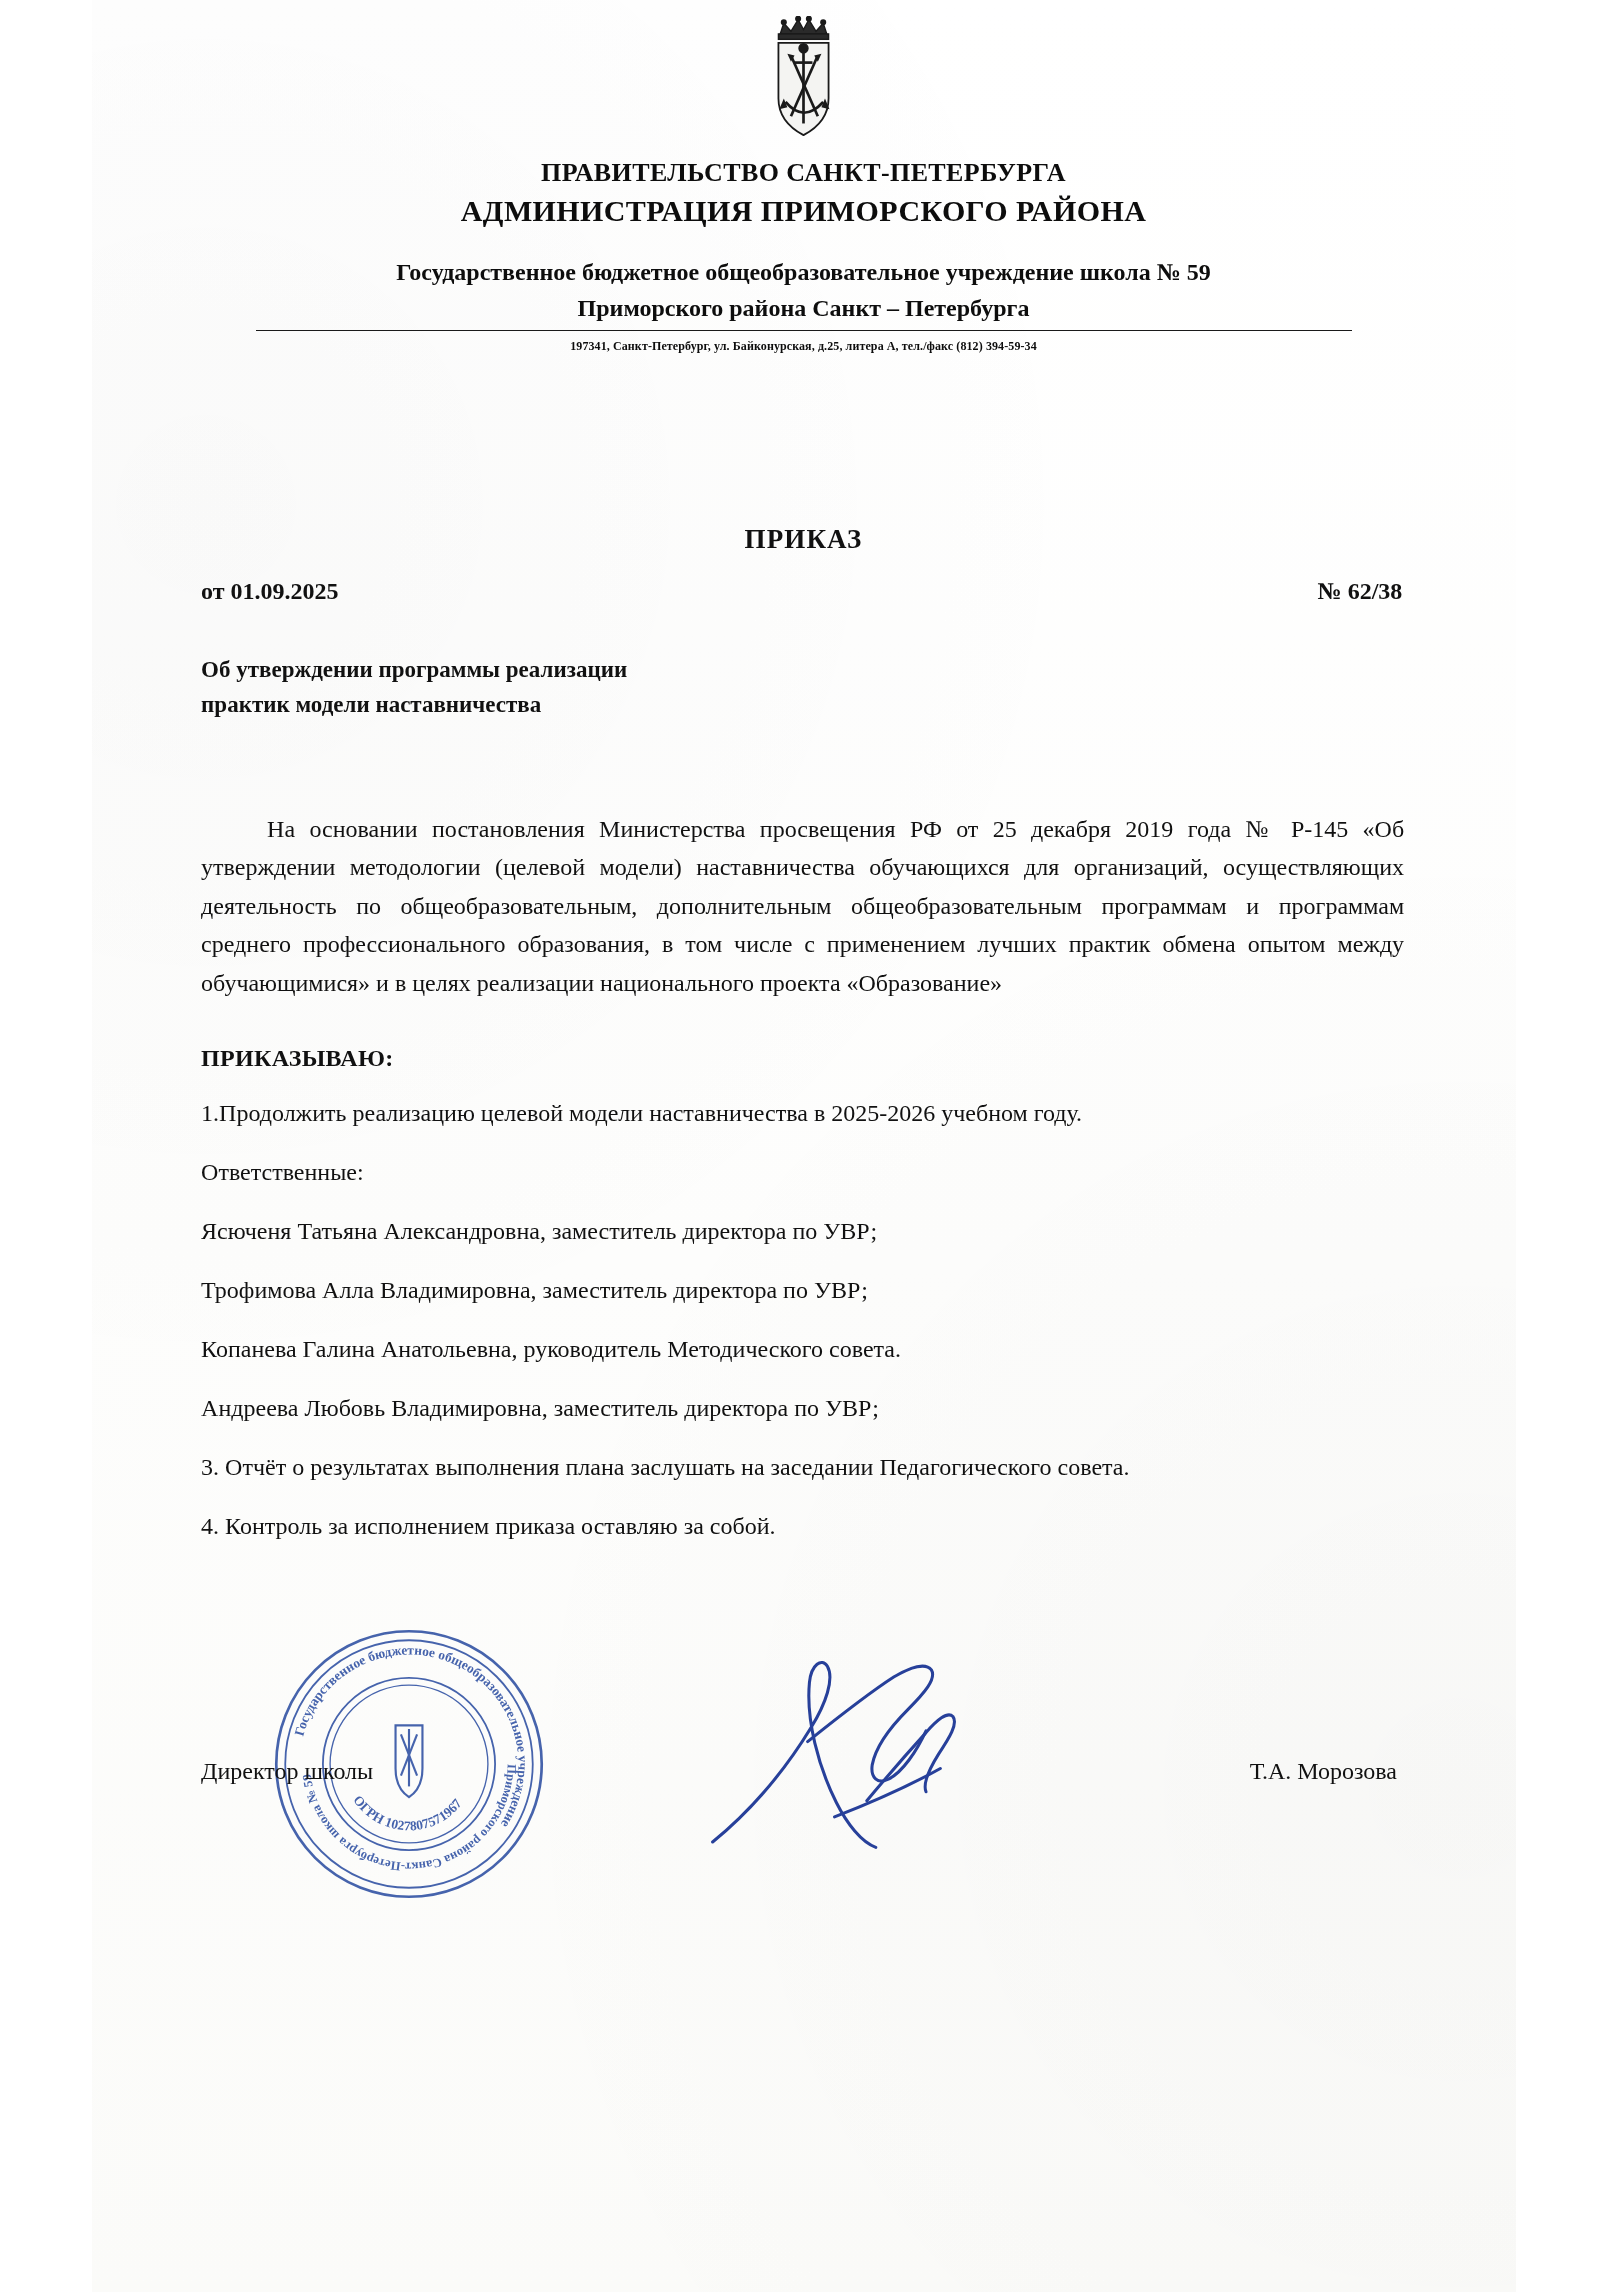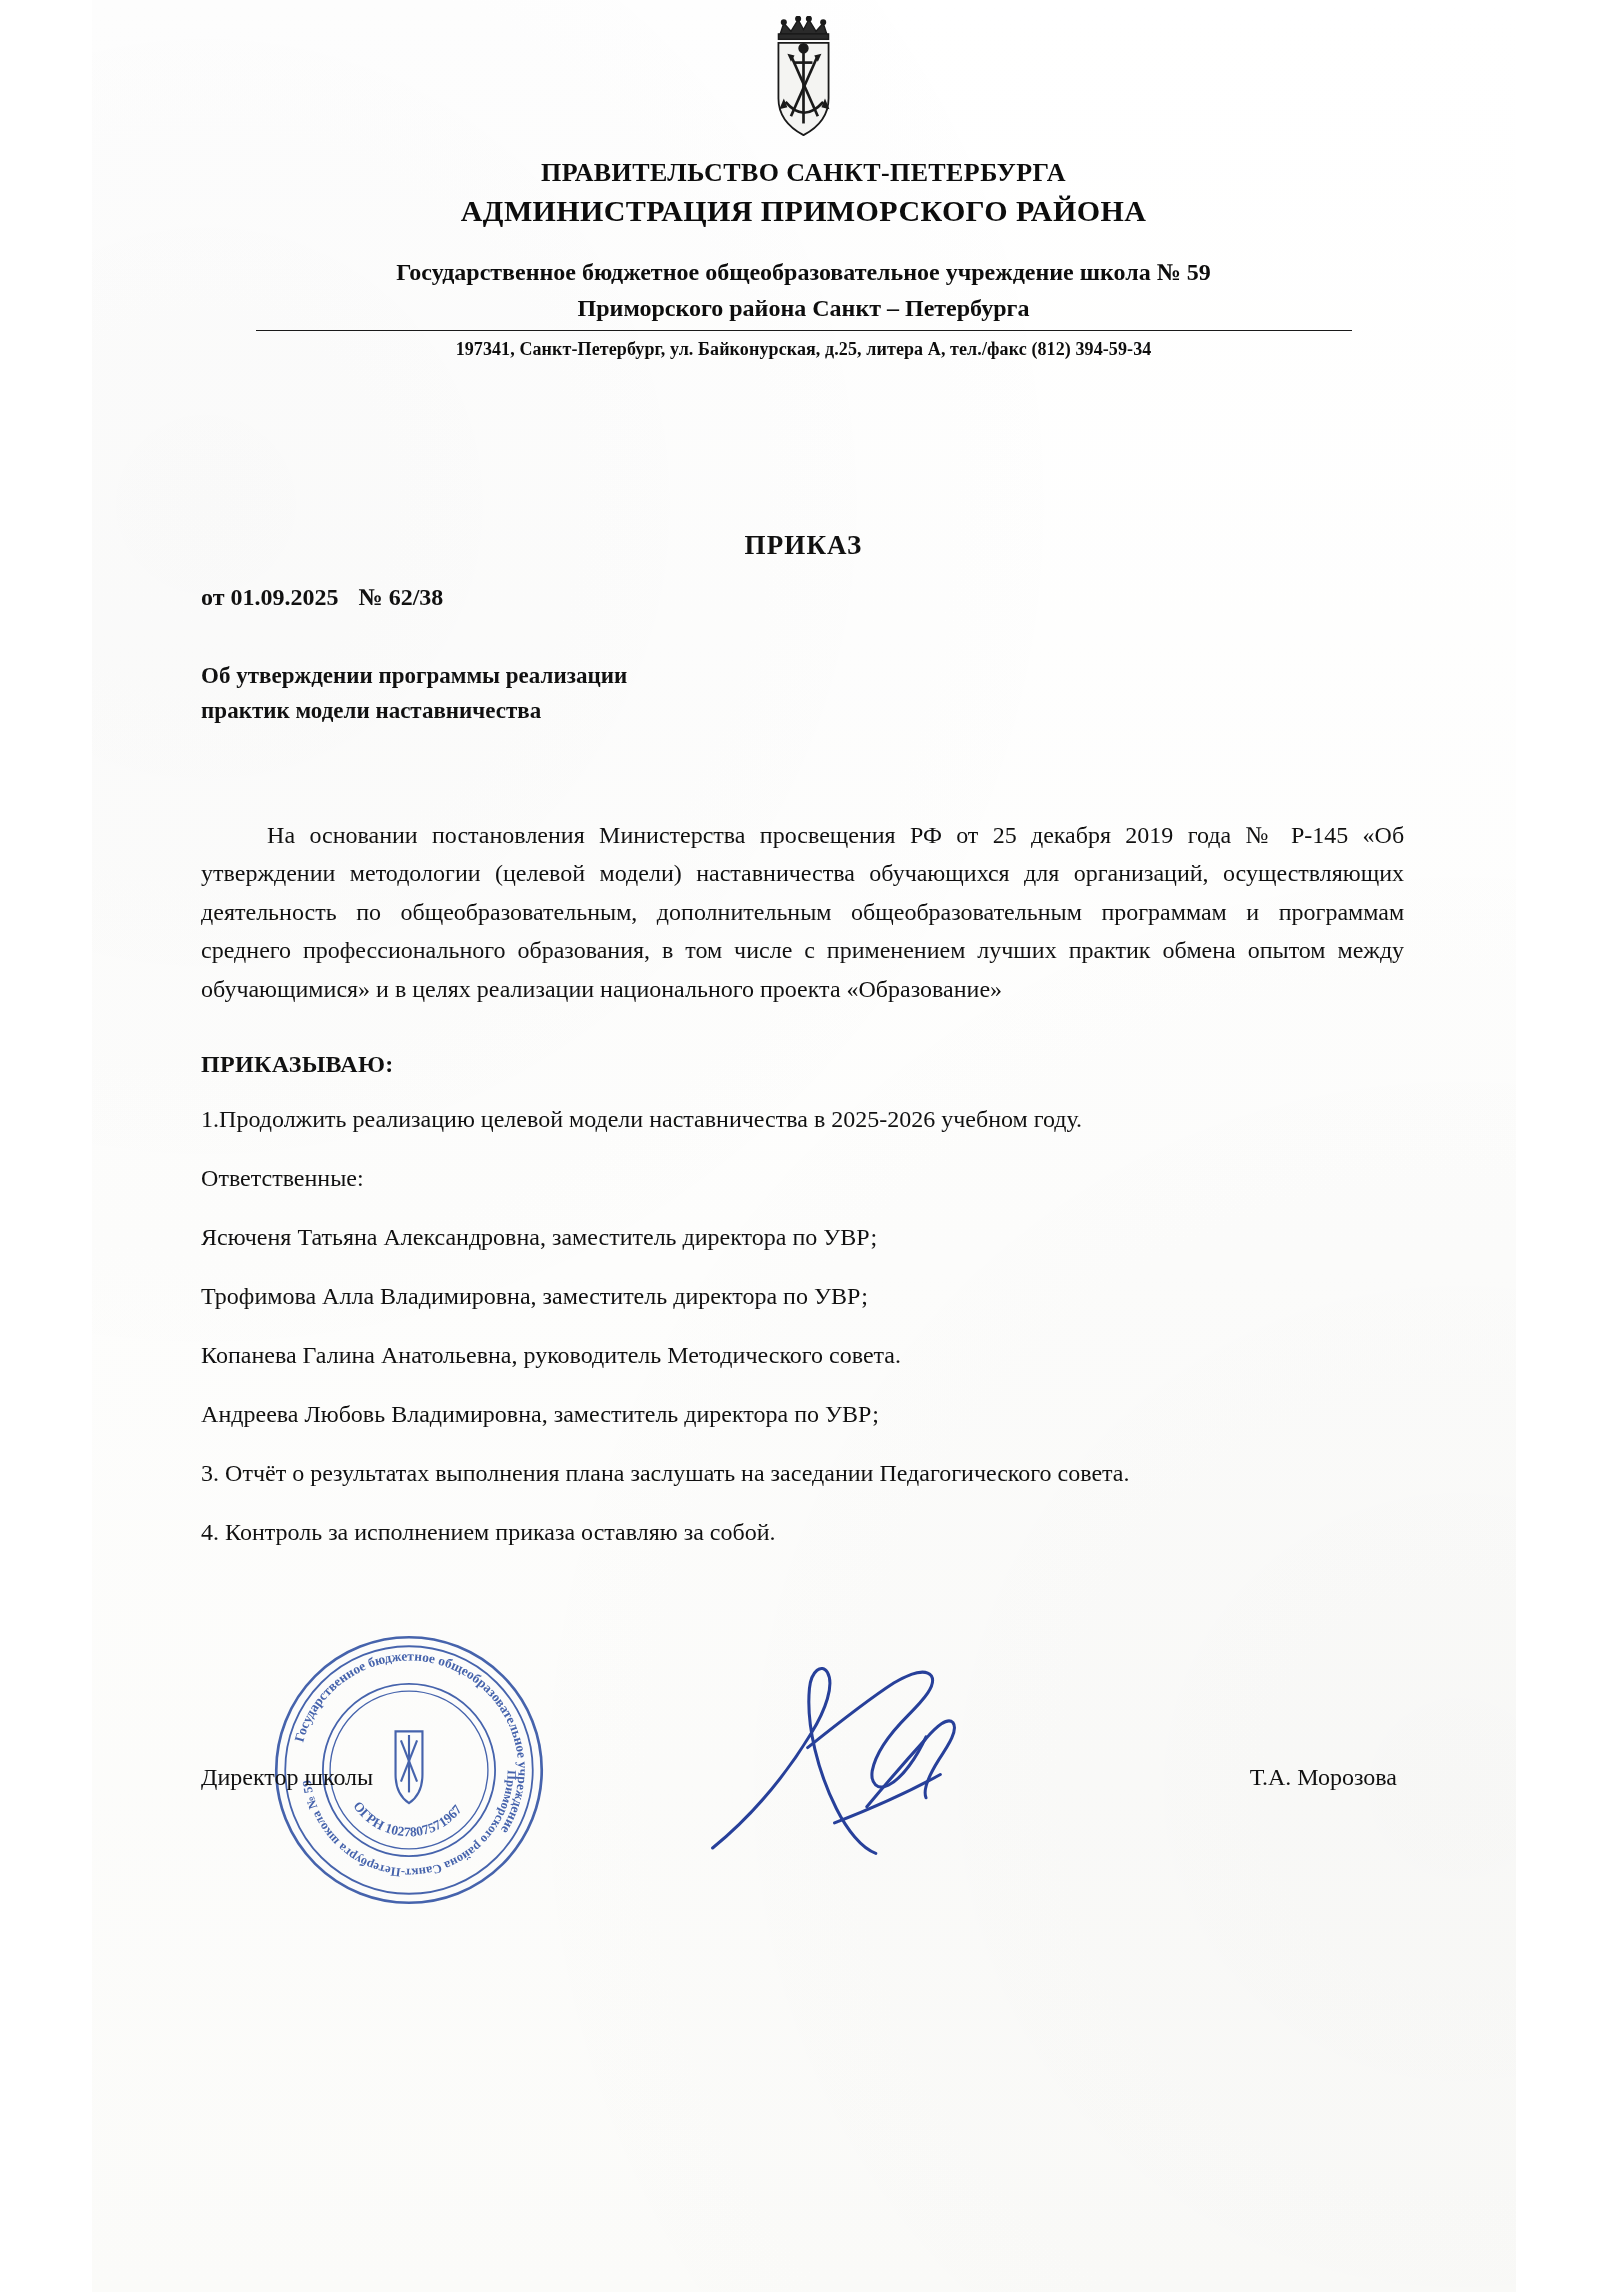--- a/index.html
+++ b/index.html
@@ -65,36 +65,37 @@
     font-size: 24px;
     margin-top: 27px;
     line-height: 1.42;
   }
   .hdr-rule {
     border: none;
     border-top: 1.8px solid #1a1a1a;
     margin: 5.4px 58px 0 58px;
   }
   .hdr-address {
-    font-size: 18px;
+    font-size: 12px;
     font-weight: bold;
     margin-top: 8px;
     letter-spacing: 0.1px;
   }
 
   
   .order-title {
     text-align: center;
     font-weight: bold;
     font-size: 27px;
     letter-spacing: 1.1px;
     margin-top: 170px;
   }
   .order-meta {
     display: flex;
+    justify-content: space-between;
     align-items: baseline;
     font-weight: bold;
     font-size: 24px;
     margin-top: 23px;
     padding: 0 7.2px 0 3.6px;
     gap: 20px;
   }
   .subject {
     font-weight: bold;
     font-size: 23px;

